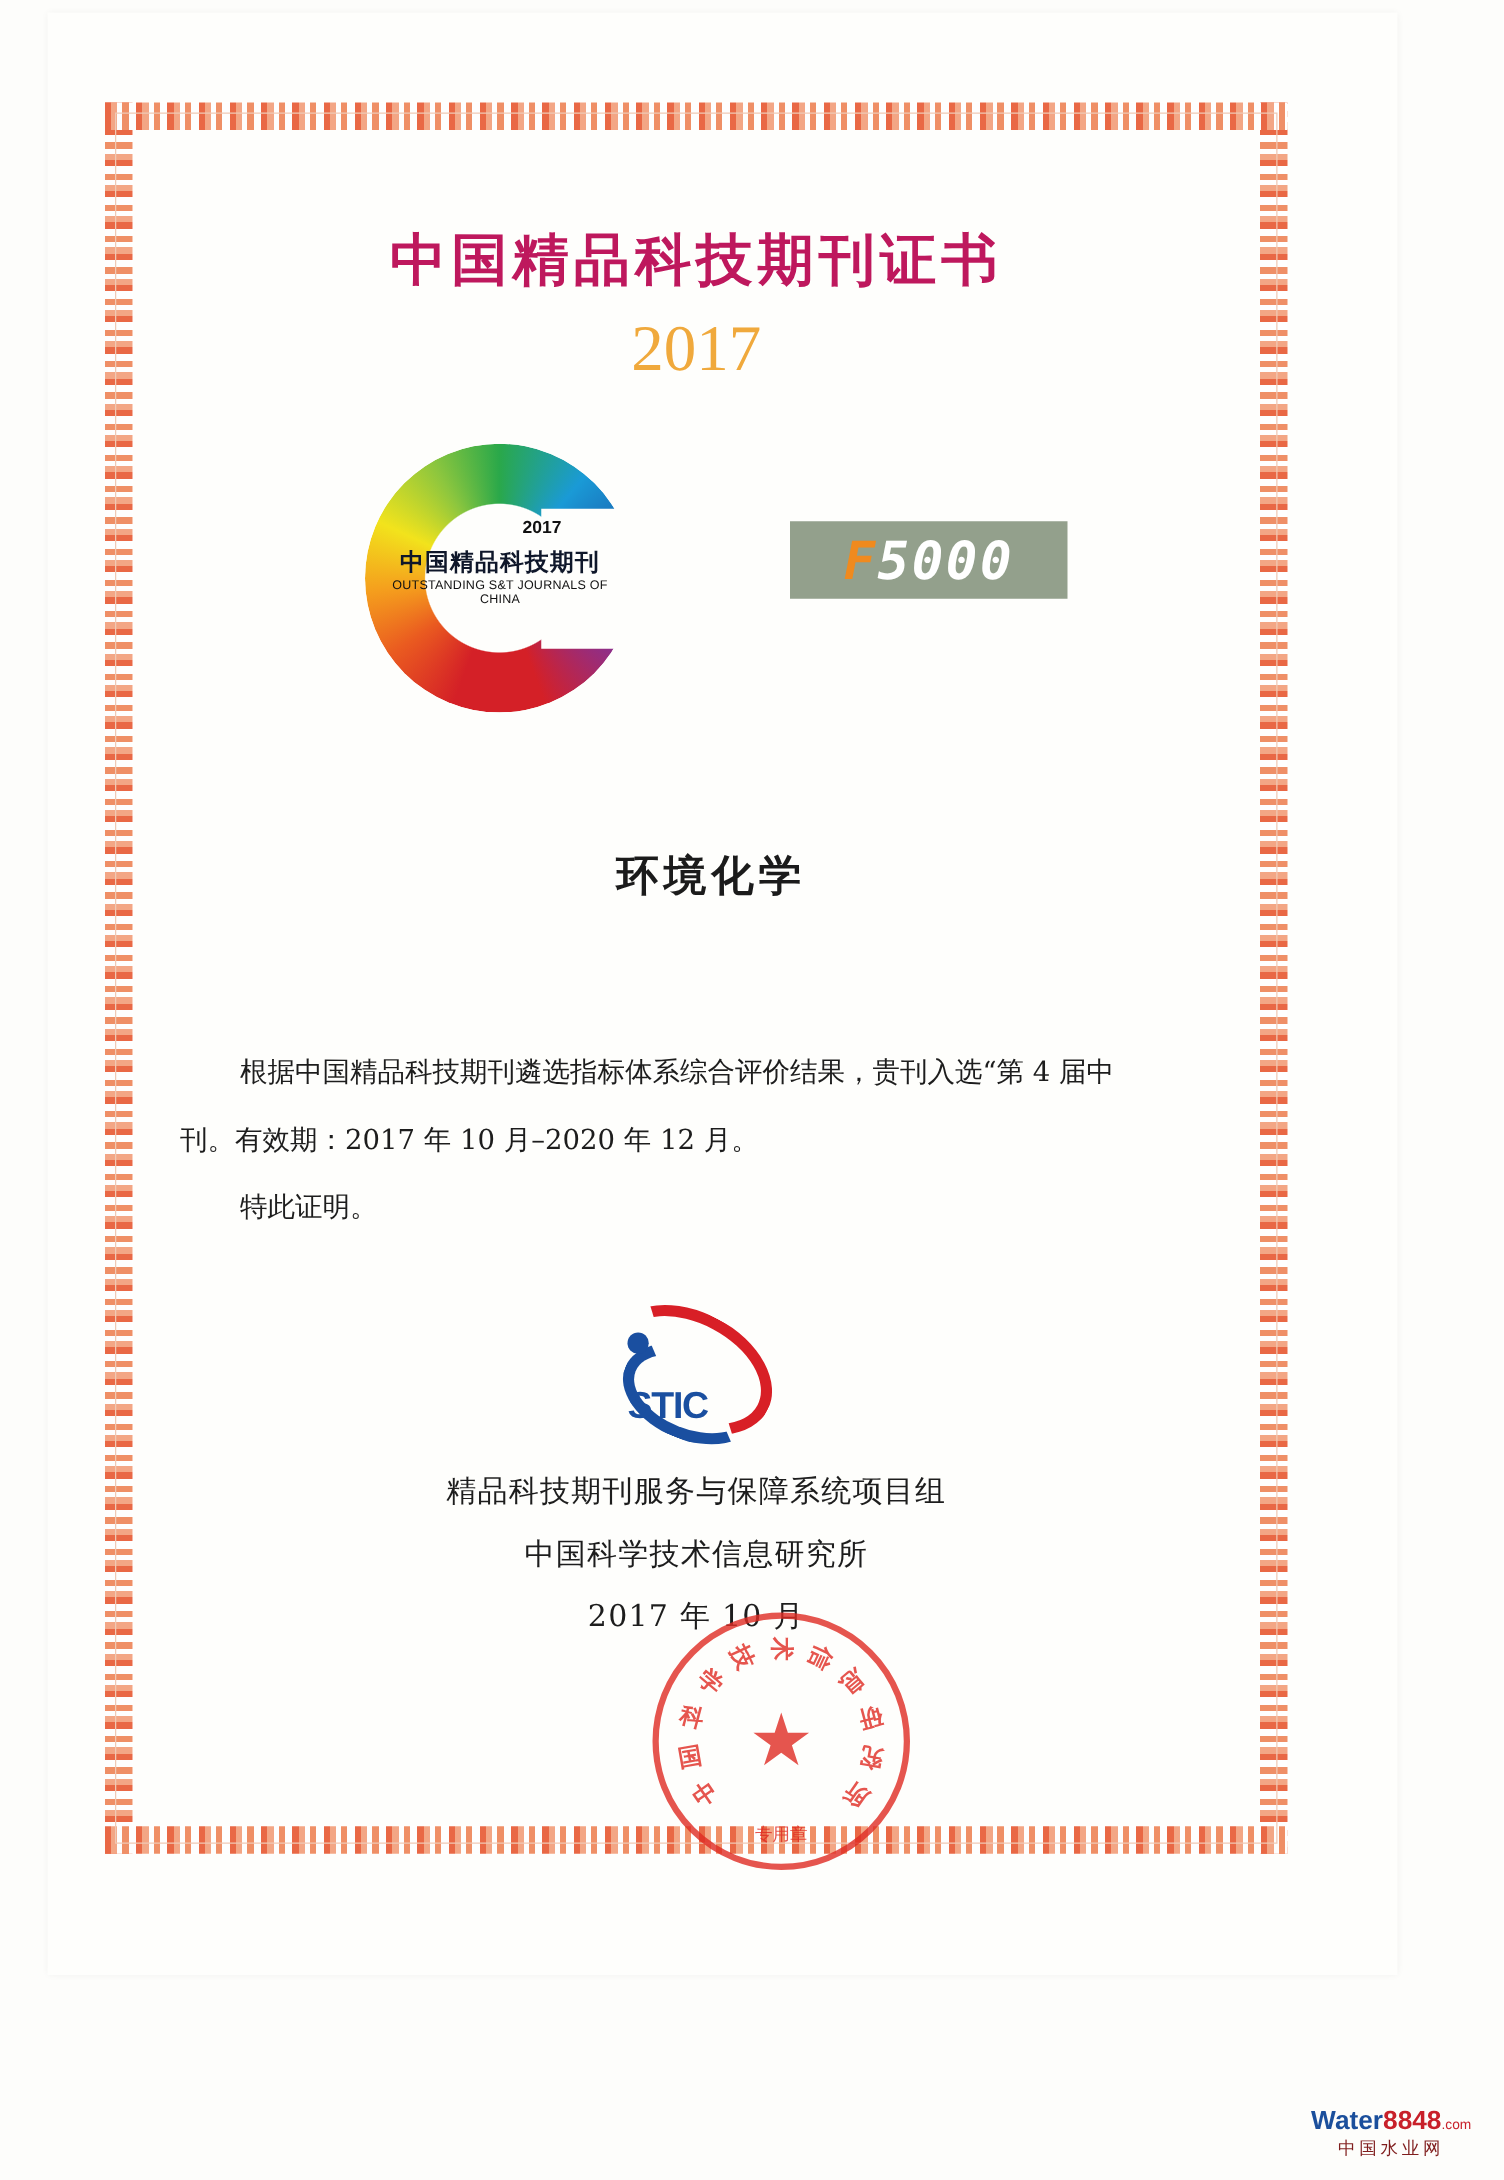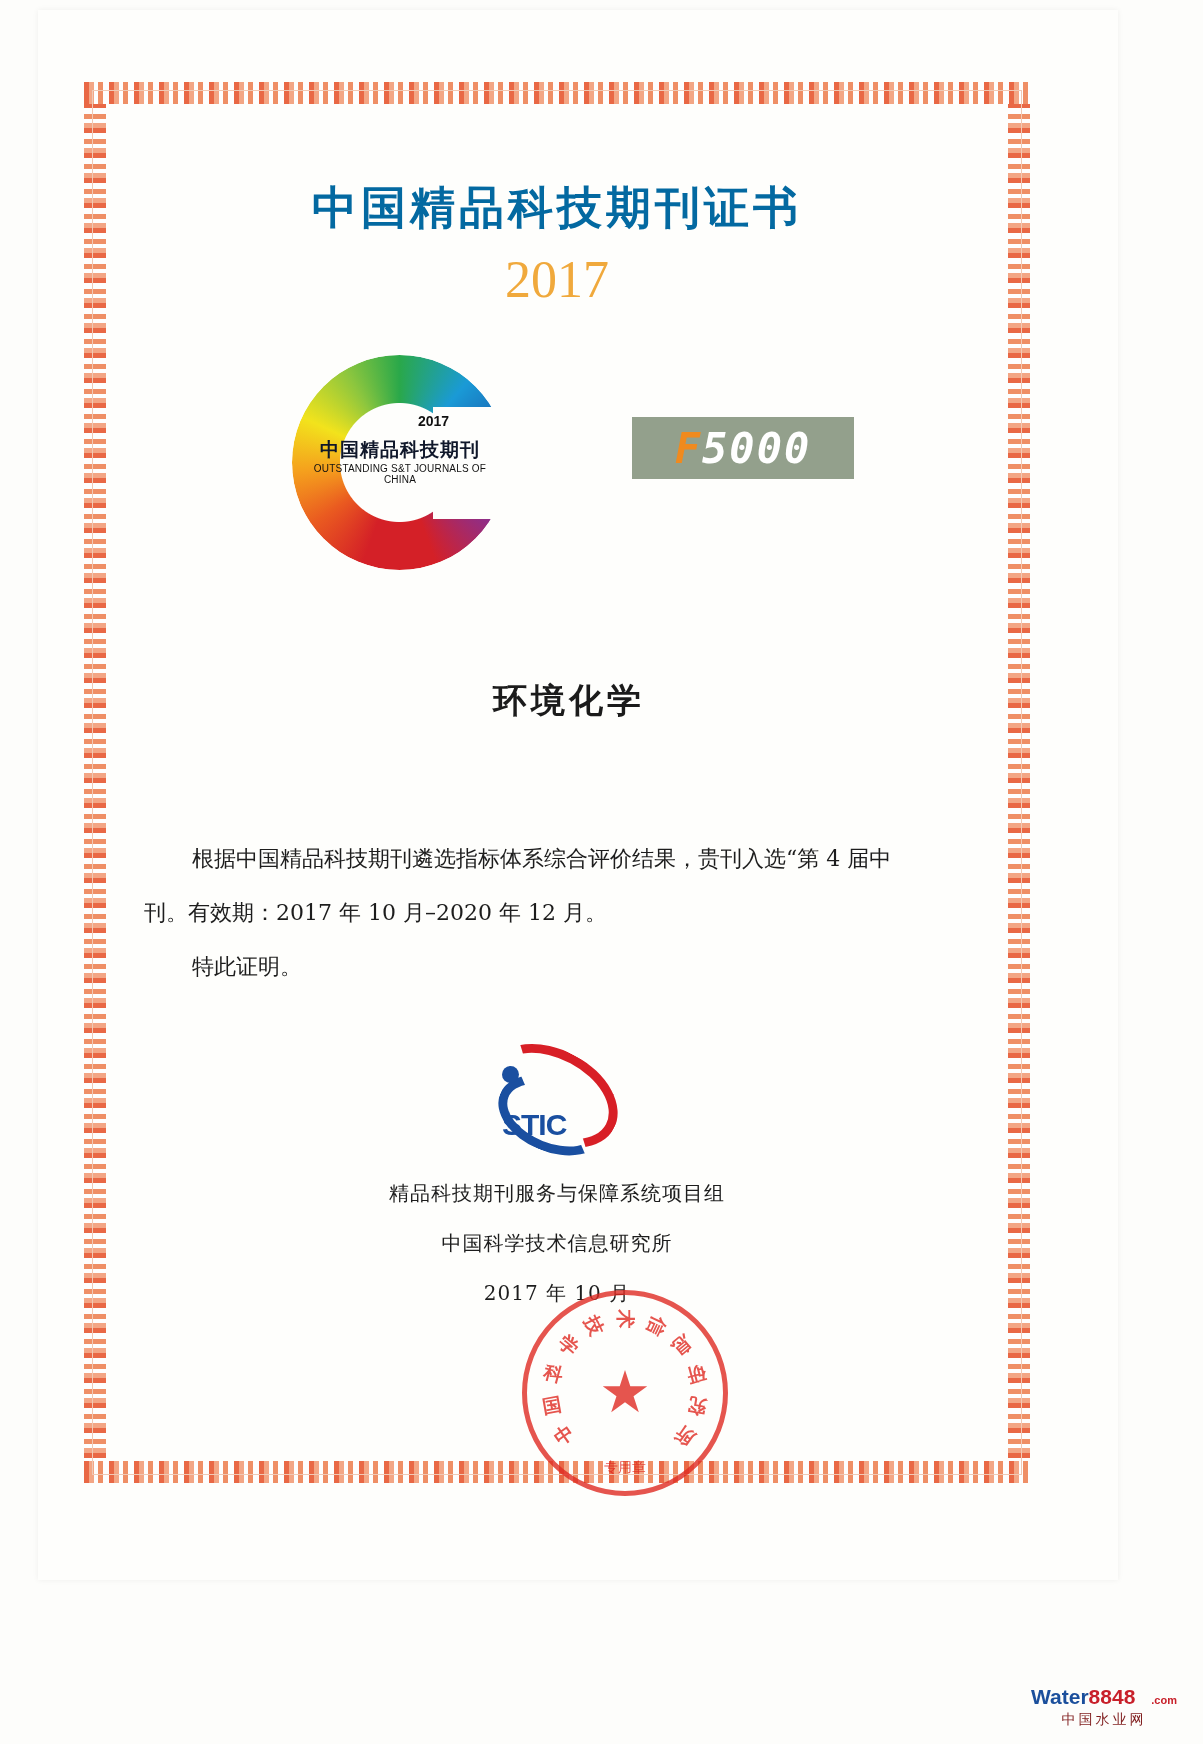--- a/index.html
+++ b/index.html
@@ -77,21 +77,21 @@
     position: absolute;
     left: 92px; top: 90px;
     width: 930px; height: 1385px;
   }
 
   .title-cn {
     margin-top: 88px;
     text-align: center;
     font-size: 45px;
     letter-spacing: 4px;
-    color: #0369a1;
+    color: #be185d;
     font-family: "DejaVu Serif", serif;
     font-weight: bold;
   }
   .title-en {
     margin-top: 18px;
     text-align: center;
     font-size: 30px;
     color: #e8a33d;
     font-family: "Liberation Serif", serif;
     letter-spacing: 0.5px;
@@ -261,21 +261,21 @@
 
   
   .sign-block {
     position: relative;
     margin-top: 10px;
     text-align: center;
     font-family: "DejaVu Serif", serif;
     color: #1d1d1d;
   }
   .sign-block div {
-    font-size: 20px;
+    font-size: 24px;
     line-height: 50px;
     letter-spacing: 1px;
   }
 
   
   .seal {
     position: absolute;
     left: 430px; top: 1200px;
     width: 196px; height: 196px;
     border-radius: 50%;
@@ -322,21 +322,21 @@
     text-align: right;
     line-height: 1.25;
   }
   .watermark .wm-top {
     font-family: "Liberation Sans", sans-serif;
     font-size: 21px;
     font-weight: bold;
   }
   .watermark .wm-top .wm-blue { color: #1b4f9c; }
   .watermark .wm-top .wm-red { color: #c8202a; }
-  .watermark .wm-top .wm-small { font-size: 11px; color: #c8202a; font-weight: bold; padding-left: 16px; }
+  .watermark .wm-top .wm-small { font-size: 11px; color: #c8202a; font-weight: normal; }
   .watermark .wm-bottom {
     font-family: "DejaVu Sans", sans-serif;
     font-size: 14px;
     color: #7f1d1d;
     letter-spacing: 3px;
     text-align: center;
   }
 </style>
 </head>
 <body>

